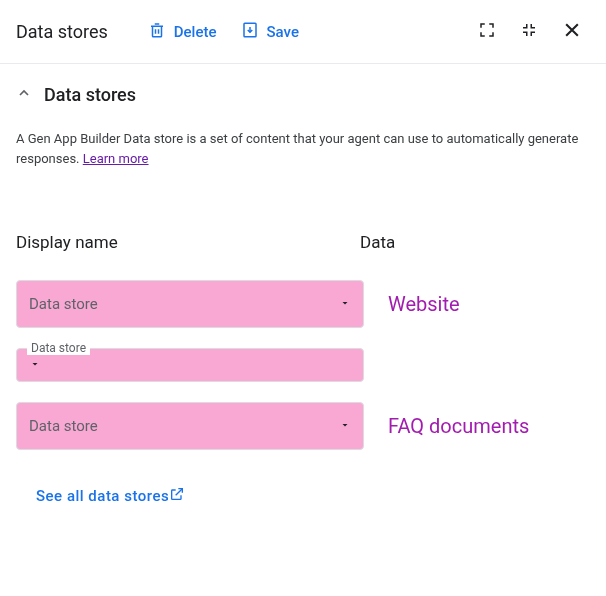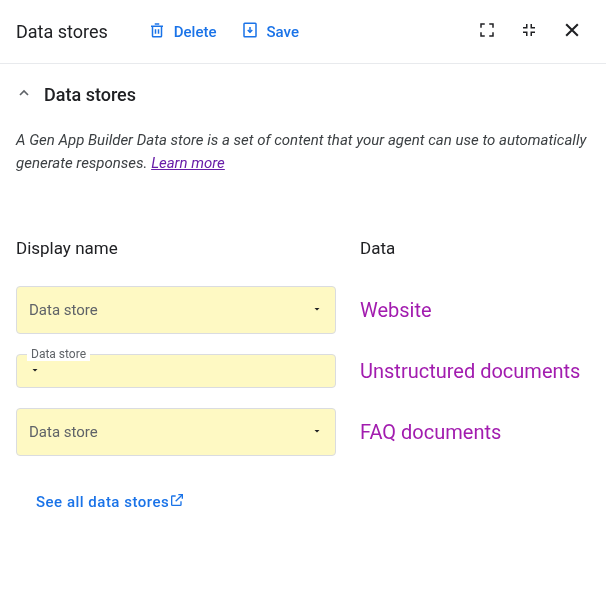--- a/index.html
+++ b/index.html
@@ -57,25 +57,24 @@
       align-items: center;
       gap: 12px;
       margin-bottom: 24px;
     }
     .section-title {
       font-size: 18px;
       font-weight: 500;
       color: #202124;
     }
     .description {
-      font-size: 15px;
+      font-size: 13px;
       line-height: 1.5;
       color: #3c4043;
       margin-bottom: 40px;
-      font-style: italic;
     }
     .learn-more {
       color: #681da8;
       text-decoration: underline;
       cursor: pointer;
     }
     .columns-row {
       display: flex;
       gap: 24px;
       margin-bottom: 28px;
@@ -92,29 +91,29 @@
       color: #202124;
       margin-top: 24px;
     }
     .row {
       display: flex;
       gap: 24px;
       margin-bottom: 20px;
       align-items: center;
     }
     .select-box {
-      width: 320px;
+      width: 348px;
       border: 1px solid #dadce0;
       border-radius: 4px;
       padding: 14px 12px;
       display: flex;
       align-items: center;
       justify-content: space-between;
       cursor: pointer;
-      background: #fef9c3;
+      background: #f9a8d4;
       position: relative;
     }
     .select-box.filled {
       padding: 8px 12px;
     }
     .select-placeholder {
       color: #5f6368;
       font-size: 15px;
     }
     .select-label-float {
@@ -233,21 +232,20 @@
     <div class="type-text">Website</div>
   </div>
 
   <div class="row">
     <div class="select-box filled">
       <span class="select-label-float">Data store</span>
       <span><svg width="12" height="12" viewBox="0 0 24 24" fill="#202124">
             <path d="M7 10l5 5 5-5z"></path>
           </svg></span>
     </div>
-    <div class="type-text">Unstructured documents</div>
   </div>
 
   <div class="row">
     <div class="select-box">
       <span class="select-placeholder">Data store</span>
       <span><svg width="12" height="12" viewBox="0 0 24 24" fill="#202124">
             <path d="M7 10l5 5 5-5z"></path>
           </svg></span>
     </div>
     <div class="type-text">FAQ documents</div>

